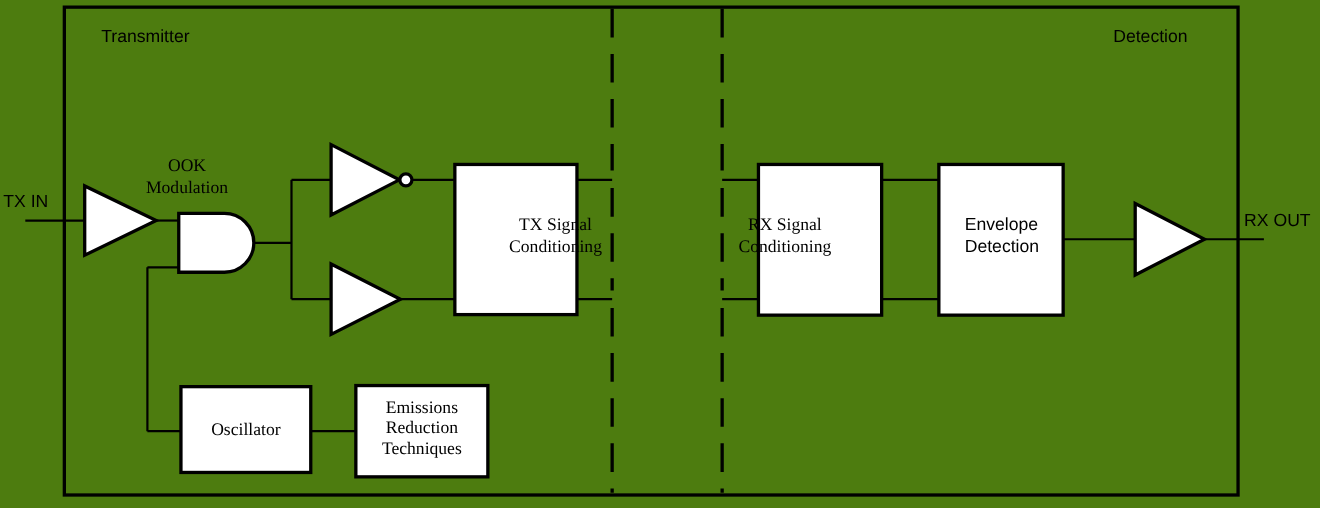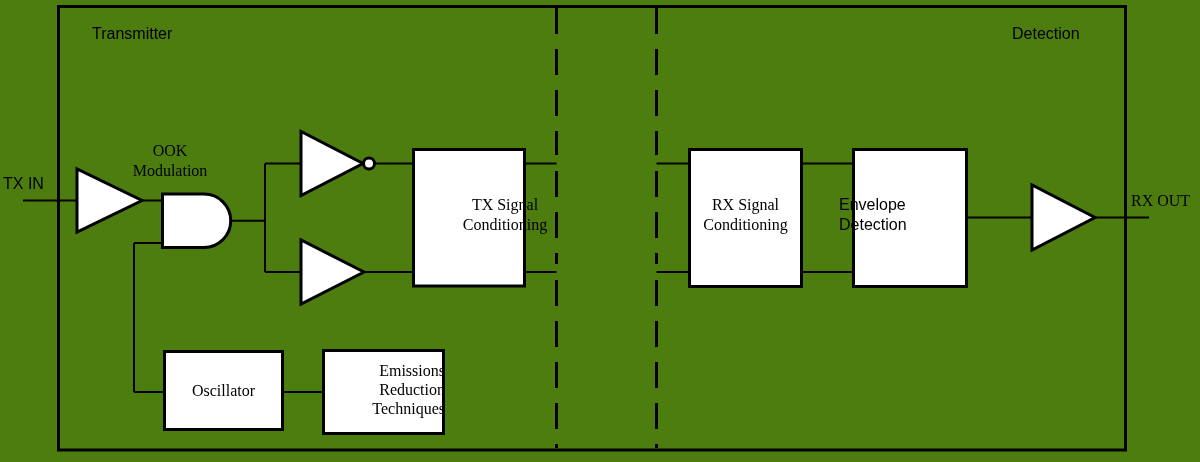--- a/index.html
+++ b/index.html
@@ -22,21 +22,21 @@
     top: 0;
   }
   .lbl {
     position: absolute;
     font-size: 16px;
     line-height: 20px;
     color: #000000;
     white-space: pre-line;
   }
   .center { text-align: center; font-family: Liberation Serif, serif; }
-  .lh19 { line-height: 19px; text-align: right; }
+  .lh19 { line-height: 19px; }
   sub.chem {
     font-size: 12px;
     line-height: 0;
     vertical-align: -3px;
   }
 </style>
 </head>
 <body>
 
 <div class="canvas">
@@ -94,33 +94,33 @@
       <rect x="323.5" y="350.5" width="120" height="83"></rect>
     </g>
   </svg>
 
   <div class="lbl" style="left:92px; top:24px;">Transmitter</div>
 
   <div class="lbl" style="left:1012px; top:24px;">Detection</div>
 
   <div class="lbl" style="left:3px; top:174px;">TX IN</div>
 
-  <div class="lbl" style="left:1131px; top:191px;font-family:Liberation Serif, serif;">RX OUT</div>
+  <div class="lbl" style="left:1131px; top:191px;">RX OUT</div>
 
   <div class="lbl center" style="left:110px; top:141px; width:120px;">OOK
 Modulation</div>
 
   <div class="lbl center" style="left:412px; top:195px; width:114px;padding-left:36px;">TX Signal
 Conditioning</div>
 
 
-  <div class="lbl center" style="left:688px; top:195px; width:115px;">RX Signal
+  <div class="lbl center" style="left:656px; top:195px; width:115px;">RX Signal
 Conditioning</div>
 
-  <div class="lbl" style="left:839px; top:195px;">Envelope
+  <div class="lbl" style="left:877px; top:195px;">Envelope
 Detection</div>
 
   <div class="lbl center" style="left:163px; top:381px; width:121px;">Oscillator</div>
 
   <div class="lbl center lh19" style="left:322px; top:361px; width:123px;">Emissions
 Reduction
 Techniques</div>
 
 </div>
 

